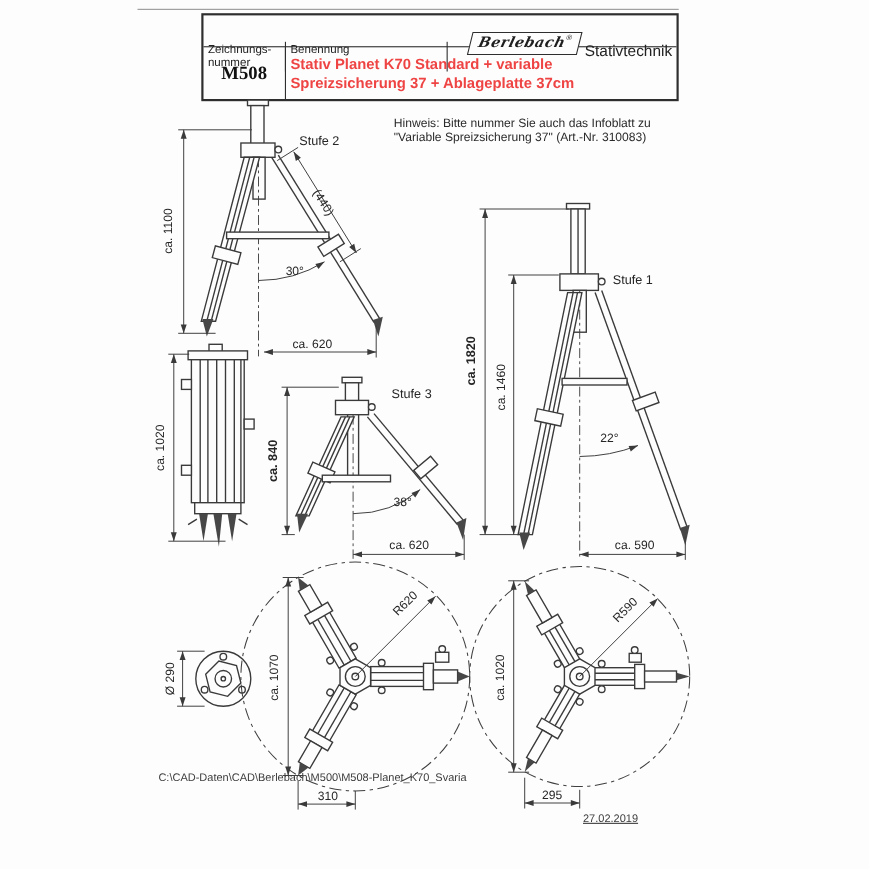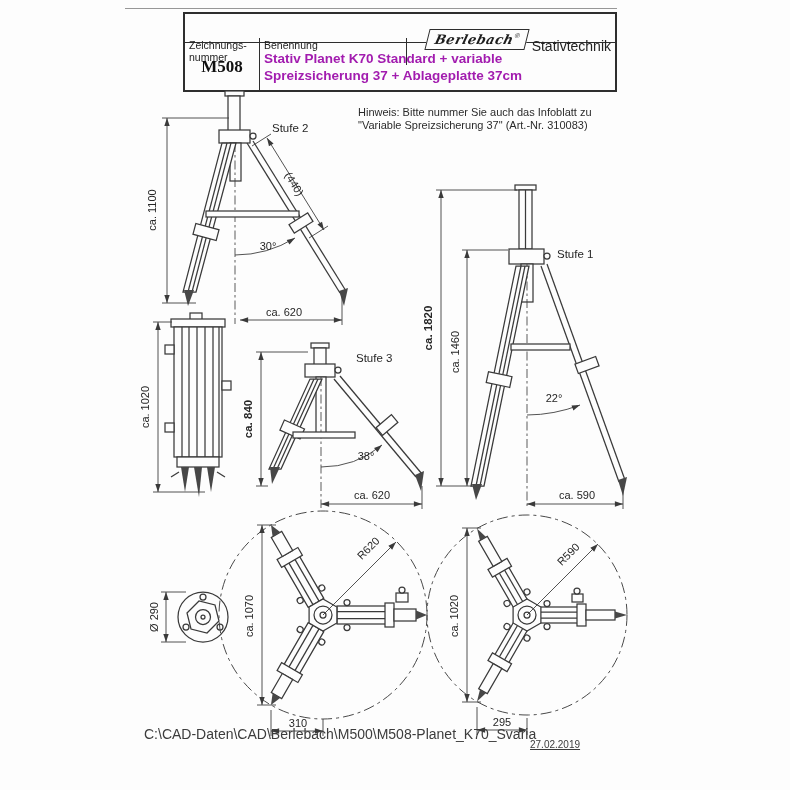--- a/index.html
+++ b/index.html
@@ -14,25 +14,25 @@
   .tb .c{box-sizing:border-box;padding:2px 4px;}
   .bR{border-right:1.6px solid #2e2e2e;}
   .hlbl{font-size:10.5px;line-height:11.5px;white-space:pre-line;color:#222;margin-top:24px;}
   .brandcell{display:flex;align-items:center;justify-content:flex-end;padding-right:5px;}
   .logo-box{display:inline-block;border:1.6px solid #2e2e2e;padding:0 7px 1px 7px;transform:skewX(-14deg);background:#fdfdfd;}
   .logo-script{display:inline-block;font-family:"DejaVu Serif",serif;font-style:italic;font-weight:bold;font-size:13px;color:#1e1e1e;letter-spacing:0.5px;}
   .logo-reg{font-size:7px;vertical-align:super;}
   .logo-sub{font-size:14px;margin-left:5px;color:#222;margin-top:12px;}
   .dnum{display:flex;align-items:center;justify-content:center;font-size:17px;font-weight:bold;color:#111;font-family:Liberation Serif, serif;}
   .dtitle{display:flex;align-items:center;font-size:13.5px;font-weight:bold;line-height:17px;
-          white-space:pre-line;padding-left:10px;color:#a21caf;}
+          white-space:pre-line;padding-left:10px;color:#ef4444;}
 
   
   .note{position:absolute;left:358px;top:106px;font-size:11px;line-height:13px;color:#2b2b2b;}
-  .fpath{position:absolute;left:144px;top:702px;font-size:14px;color:#3c3c3c;margin-top:24px;}
+  .fpath{position:absolute;left:144px;top:702px;font-size:10px;color:#3c3c3c;}
   .fdate{position:absolute;left:530px;top:739px;font-size:10px;color:#3c3c3c;text-decoration:underline;}
 
   
   svg.cad{position:absolute;left:0;top:0;}
   .st{stroke:#3a3a3a;fill:none;stroke-width:1.25;}
   .fw{stroke:#3a3a3a;fill:#fdfdfd;stroke-width:1.25;}
   .fd{fill:#474747;stroke:none;}
   .dm{stroke:#3f3f3f;fill:none;stroke-width:0.9;}
   .cl{stroke:#3f3f3f;fill:none;stroke-width:0.85;stroke-dasharray:9 3 2.5 3;}
   .cc{stroke:#3f3f3f;fill:none;stroke-width:0.95;stroke-dasharray:11 4 3 4;}

